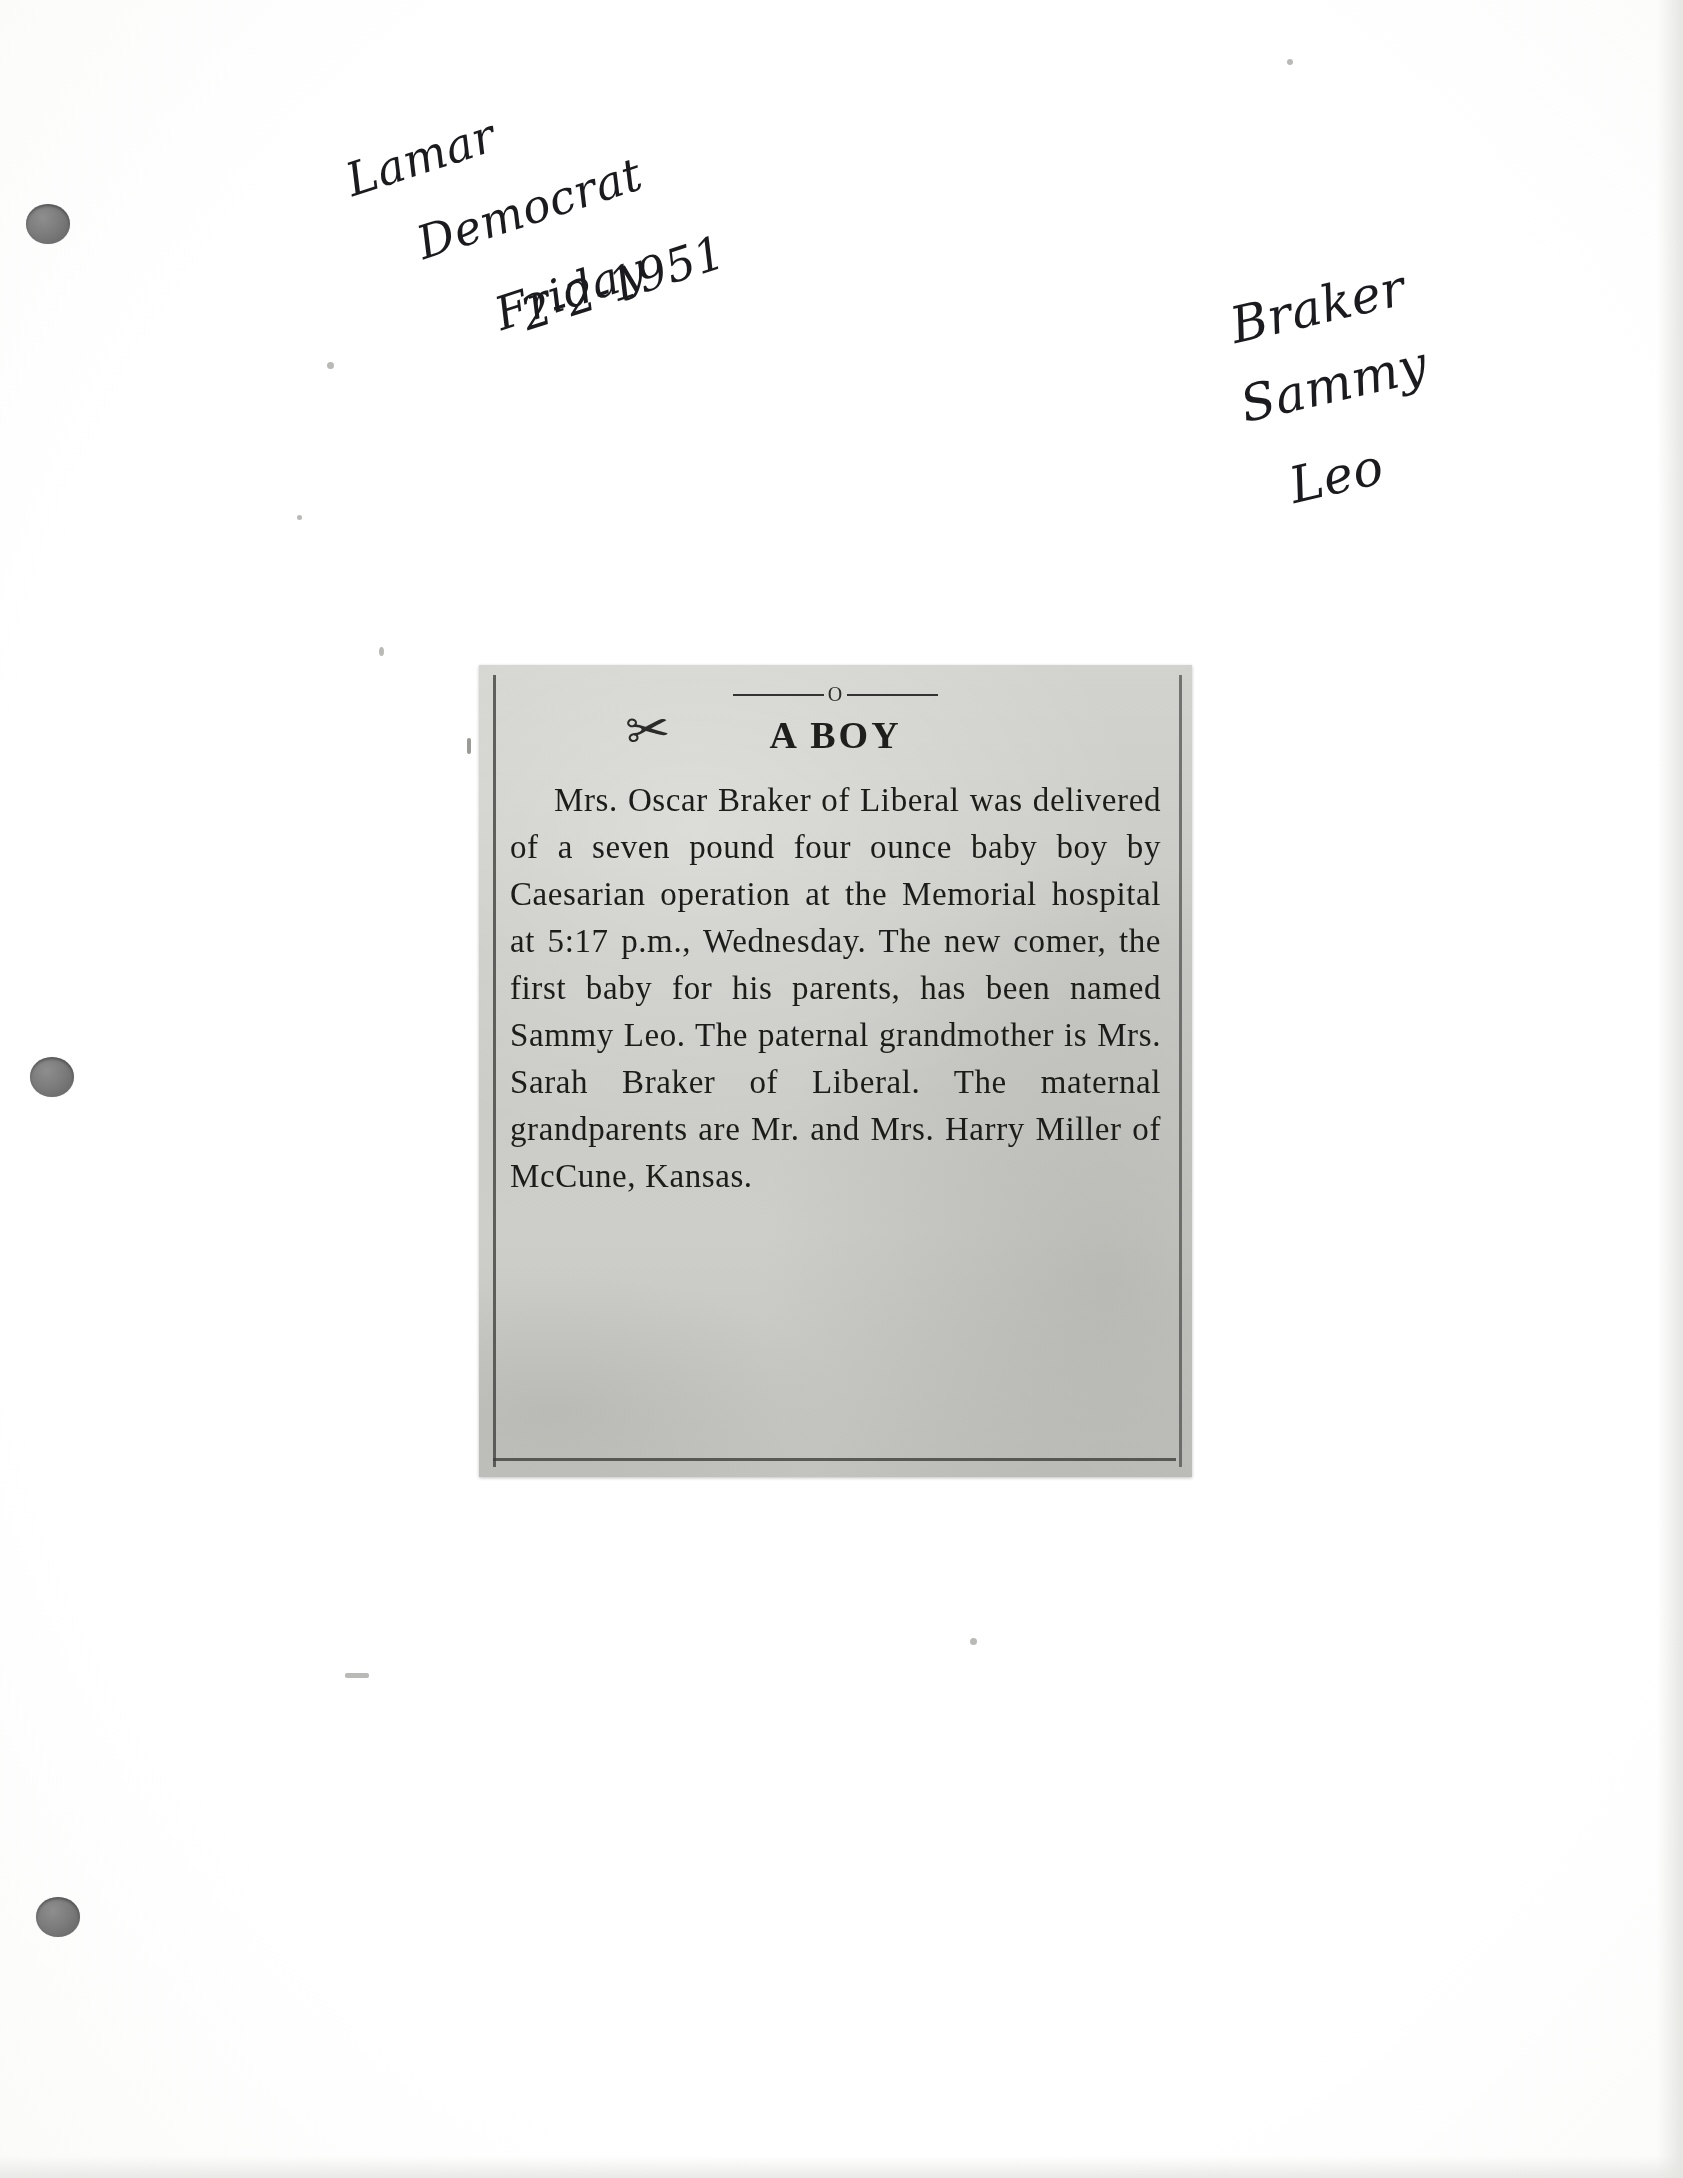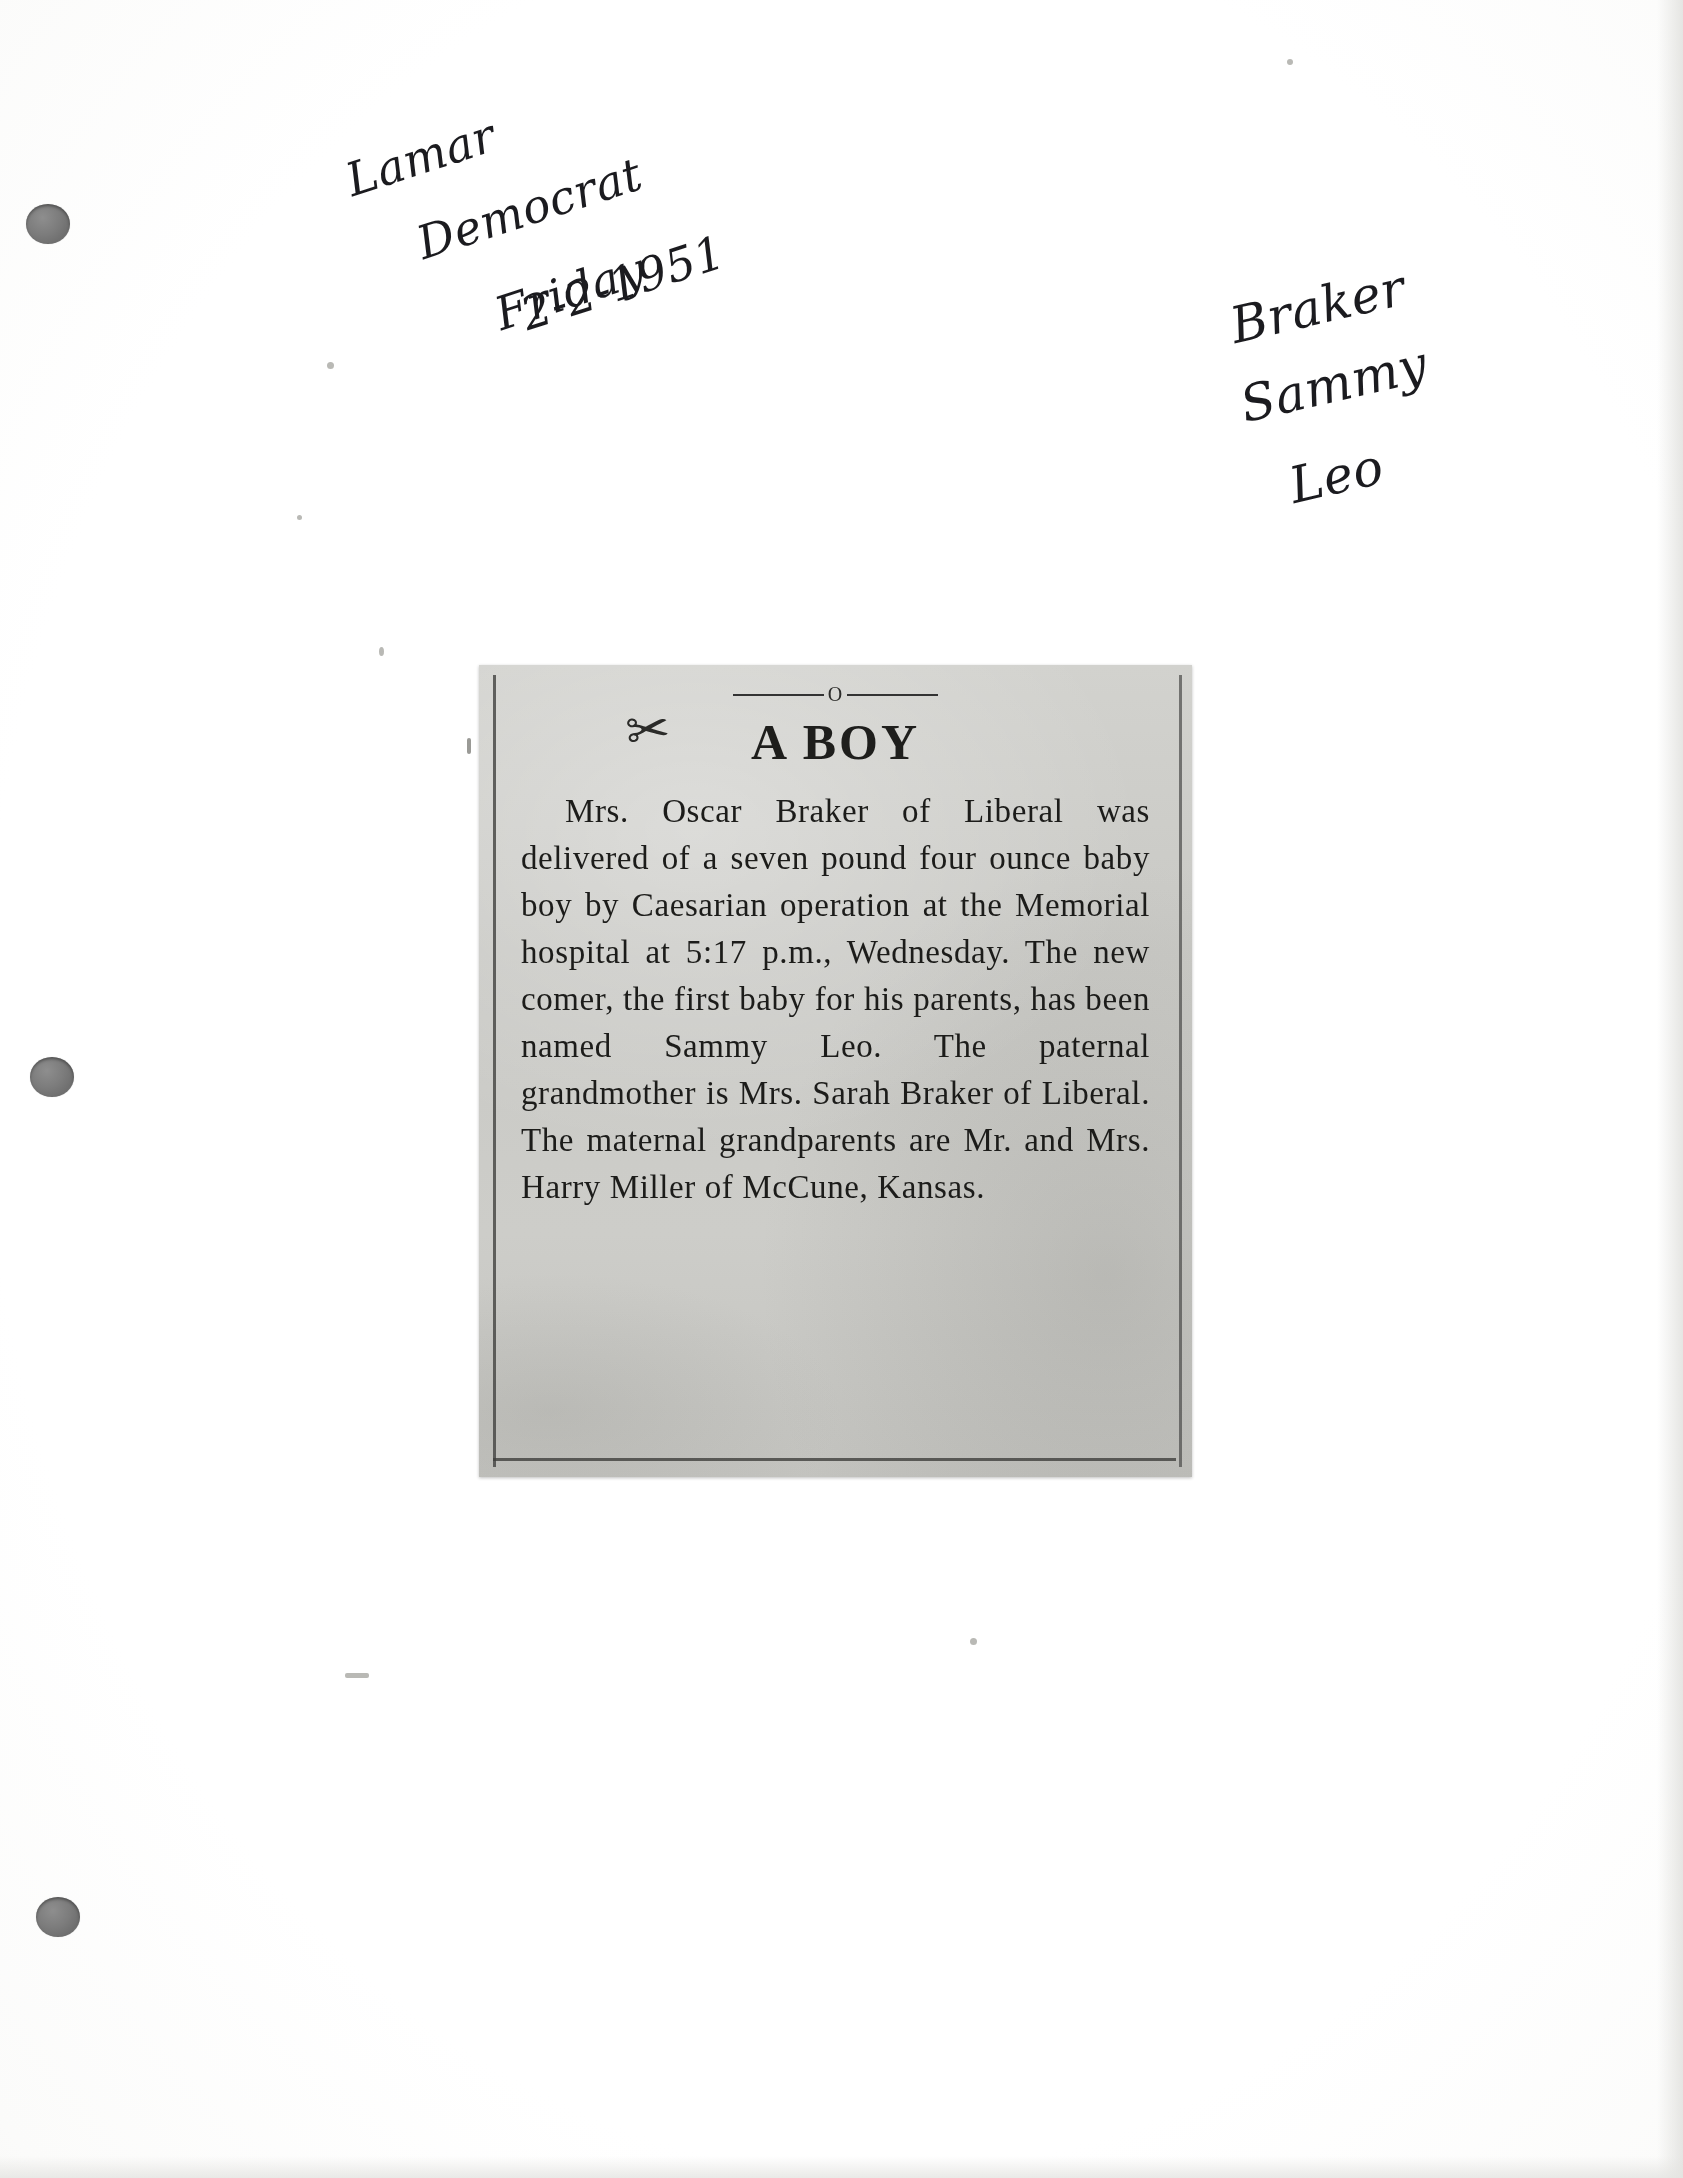--- a/index.html
+++ b/index.html
@@ -179,38 +179,38 @@
     margin: 0 4px;
   }
 
   .clip-headline {
     position: absolute;
     left: 0; top: 48px;
     width: 100%;
     text-align: center;
     font-family: "Liberation Serif", serif;
     font-weight: bold;
-    font-size: 50px;
+    font-size: 38px;
     letter-spacing: 3px;
     color: #1e1e1c;
   }
 
   .clip-body {
     position: absolute;
     left: 30px;
     top: 111px;
     width: 653px;
     font-family: "Liberation Serif", serif;
     font-size: 33px;
     line-height: 47px;
     color: #1c1c1a;
     letter-spacing: 0.6px;
   }
   .clip-body .indent { display: inline-block; width: 44px; }
-  .clip-body p { margin: 12px; text-align: justify; }
+  .clip-body p { margin: 1px; text-align: justify; }
 
   
   .scissors {
     position: absolute;
     left: 147px;
     top: 38px;
     width: 46px;
     height: 61px;
     color: #2b2b29;
     font-size: 53px;

